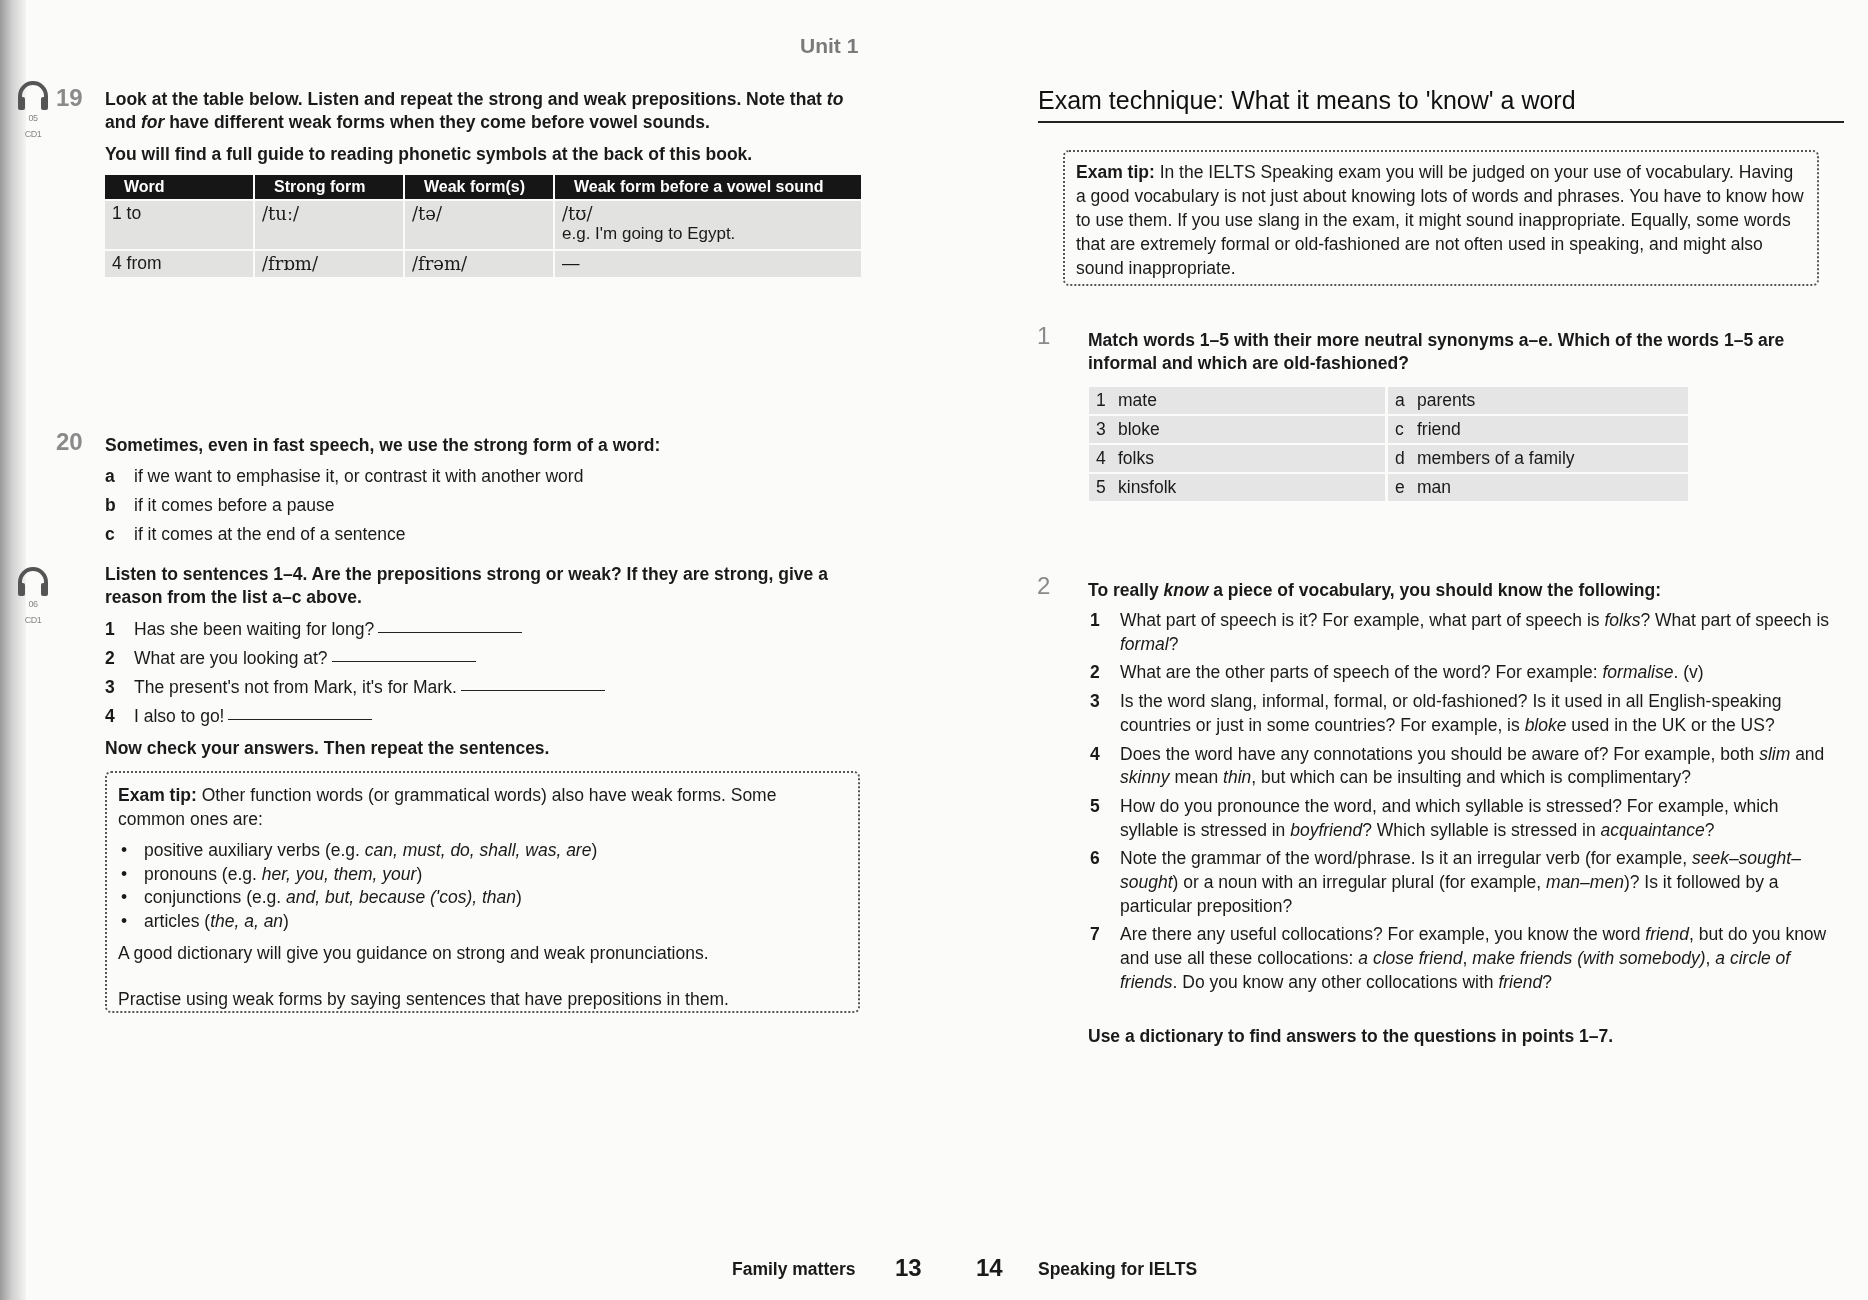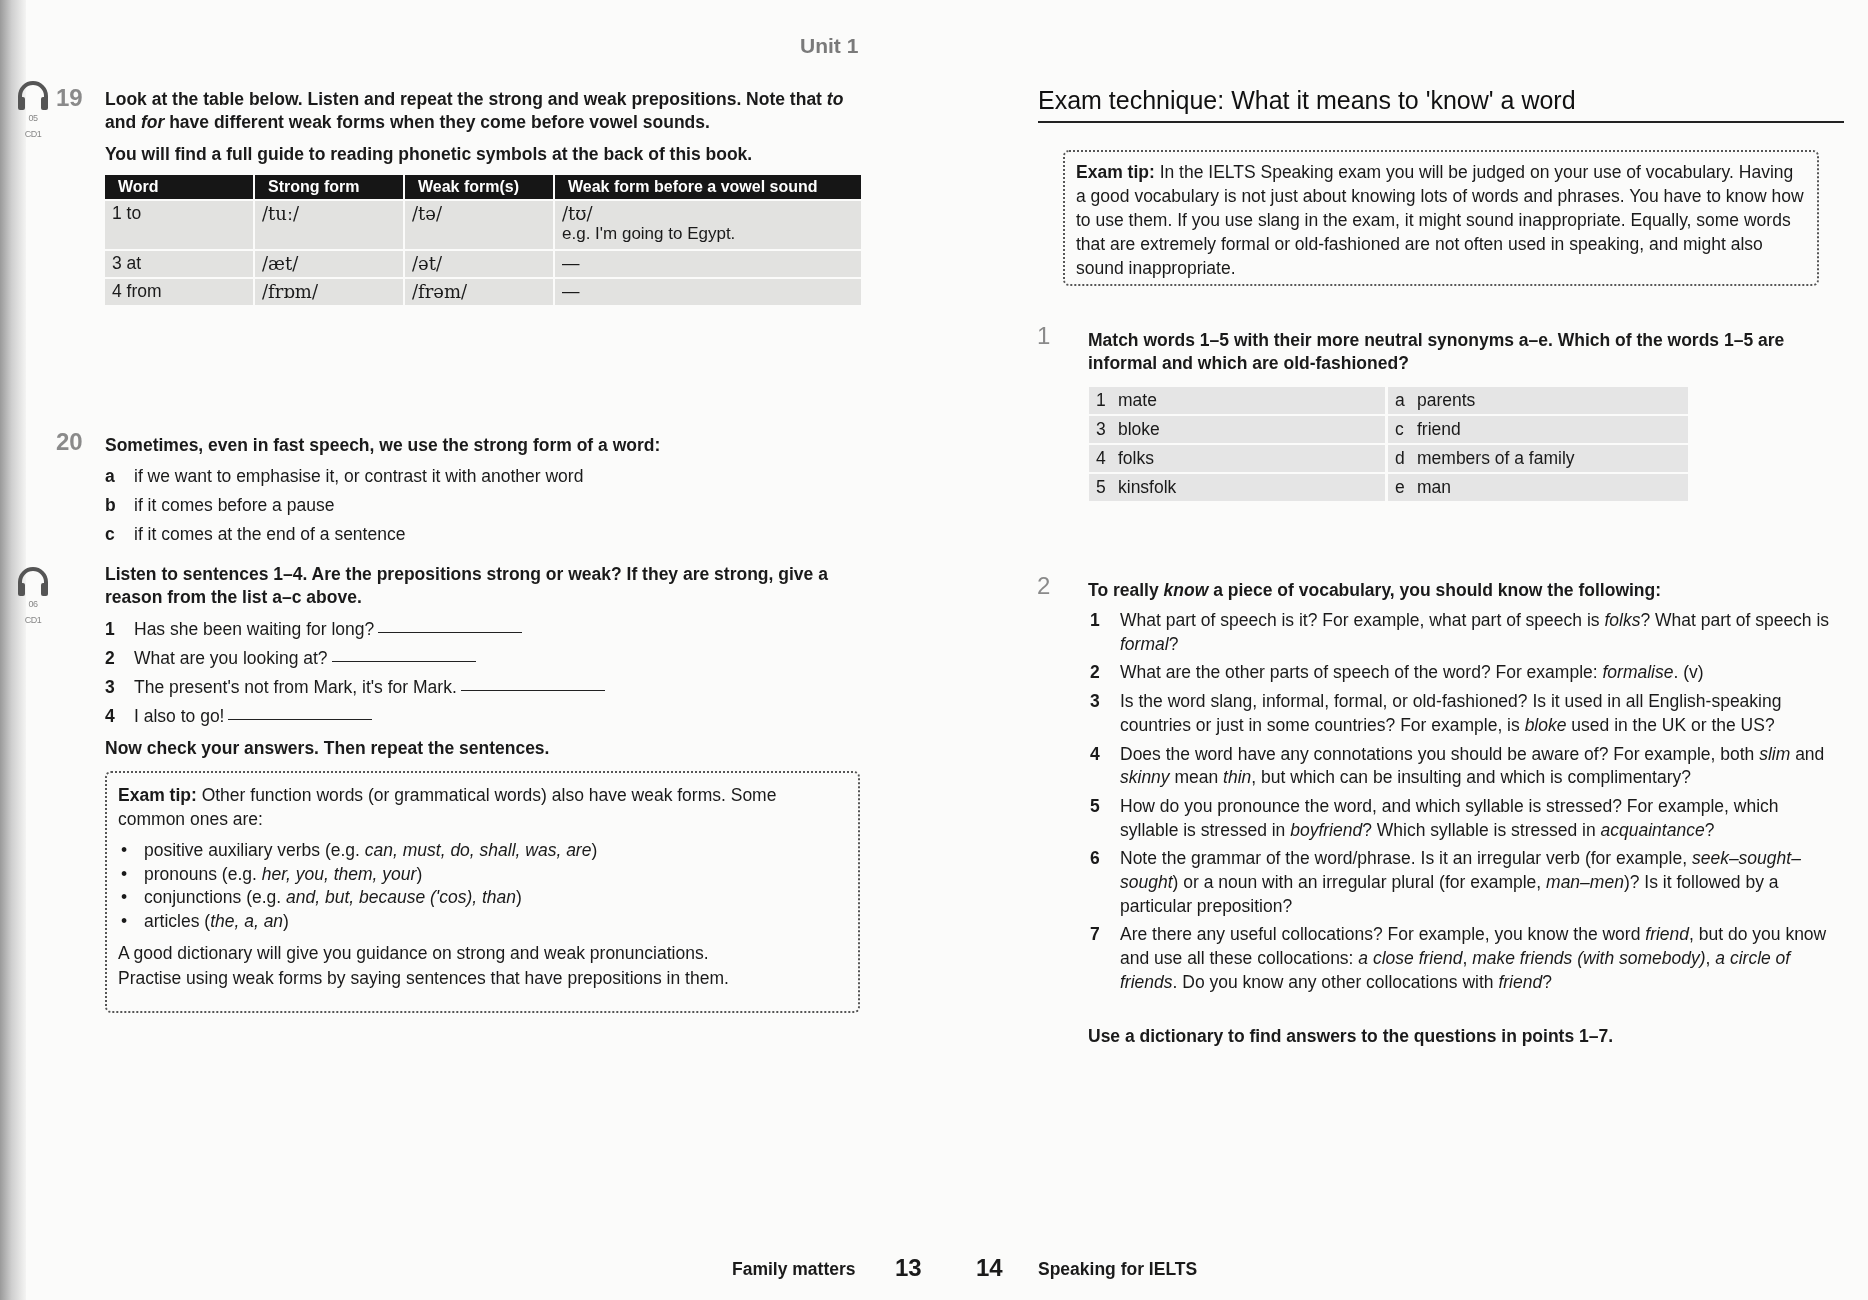--- a/index.html
+++ b/index.html
@@ -31,21 +31,21 @@
   .instr { font-size: 17.5px; font-weight: bold; line-height: 23px; }
   .instr i { font-style: italic; }
 
   
   table.phon {
     border-collapse: separate; border-spacing: 2px 0;
     font-size: 17.5px;
   }
   table.phon th {
     background: #161616; color: #fff; font-weight: bold; text-align: left;
-    padding: 3px 13px; font-size: 16px; height: 17px;
+    padding: 3px 19px; font-size: 16px; height: 17px;
   }
   table.phon td {
     background: #e2e2e0; vertical-align: top; padding: 2px 7px;
     border-top: 2px solid #fbfbfa;
   }
   table.phon td.ipa { font-family: "DejaVu Serif", serif; font-size: 18px; }
   .sub-ex { font-family: "Liberation Sans", sans-serif; font-size: 17px; display: block; }
 
   
   .opt-row { display: flex; font-size: 17.5px; line-height: 24px; margin-bottom: 5px; }
@@ -119,26 +119,20 @@
       </tr>
     </thead>
     <tbody>
       <tr style="height:50px;">
         <td>1  to</td>
         <td class="ipa">/tuː/</td>
         <td class="ipa">/tə/</td>
         <td class="ipa"><span>/tʊ/</span><span class="sub-ex">e.g. I'm going to Egypt.</span></td>
       </tr>
       <tr style="height:28px;">
-        <td>3  at</td>
-        <td class="ipa">/æt/</td>
-        <td class="ipa">/ət/</td>
-        <td>—</td>
-      </tr>
-      <tr style="height:28px;">
         <td>4  from</td>
         <td class="ipa">/frɒm/</td>
         <td class="ipa">/frəm/</td>
         <td>—</td>
       </tr>
     </tbody>
   </table>
 </div>
 
 <div class="abs ex-num" style="left:56px; top:428px;">20</div>
@@ -209,21 +203,21 @@
       </li>
     <li>
         <span class="dot">•</span>
         <span><span>conjunctions (e.g. </span><i>and, but, because ('cos), than</i><span>)</span></span>
       </li>
     <li>
         <span class="dot">•</span>
         <span><span>articles (</span><i>the, a, an</i><span>)</span></span>
       </li>
   </ul>
-  <div style="margin-bottom:1px;">A good dictionary will give you guidance on strong and weak pronunciations.</div>
+  <div style="margin-bottom:22px;">A good dictionary will give you guidance on strong and weak pronunciations.</div>
   <div>Practise using weak forms by saying sentences that have prepositions in them.</div>
 </div>
 
 <div class="abs footer" style="left:732px; top:1259px;">Family matters</div>
 <div class="abs footer-num" style="left:895px; top:1254px;">13</div>
 
 <div class="abs section-title" style="left:1038px; top:86px;">Exam technique: What it means to 'know' a word</div>
 <div class="abs title-rule" style="left:1038px; top:121px; width:806px;"></div>
 
 <div class="abs tip-box" style="left:1063px; top:150px; width:756px; height:136px; padding:8px 11px;">

